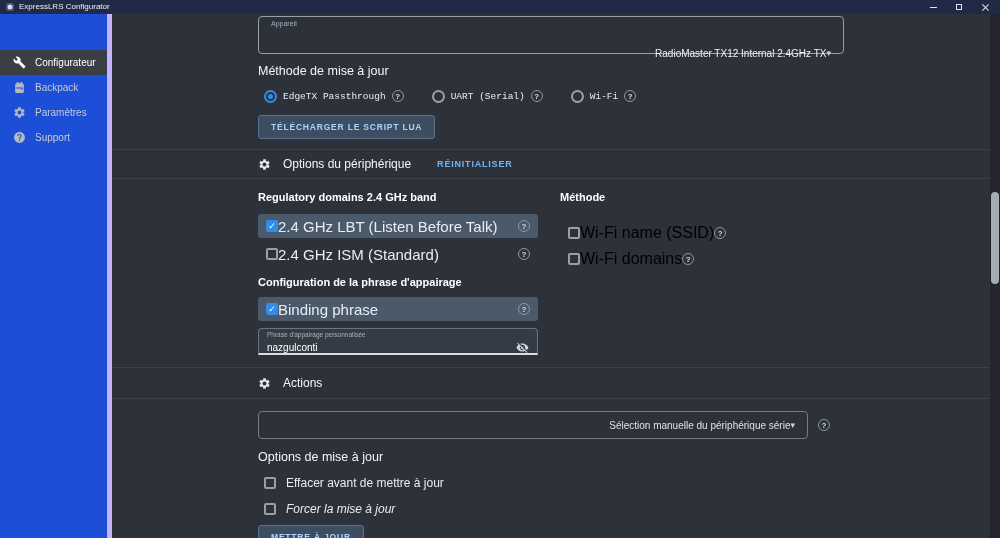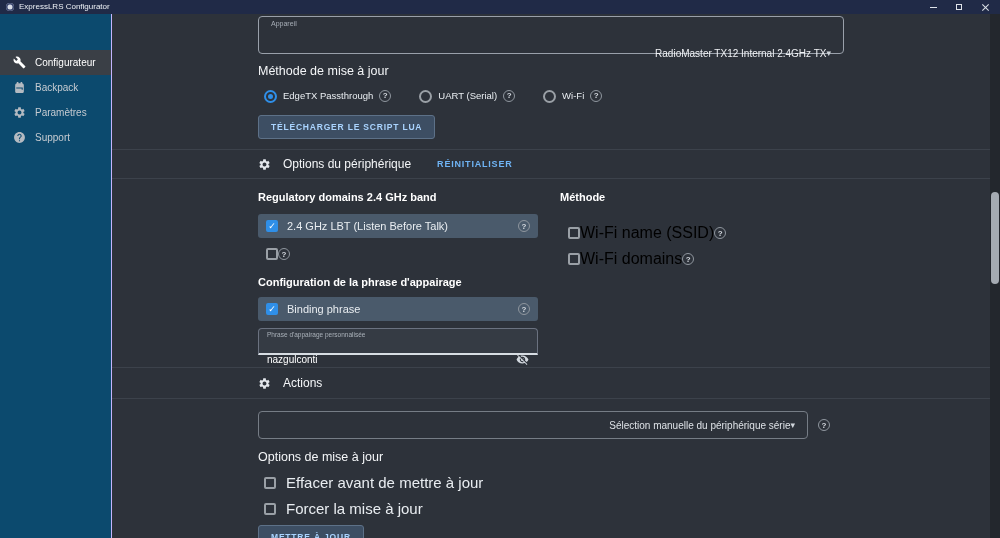--- a/index.html
+++ b/index.html
@@ -14,40 +14,40 @@
   .win-controls{margin-left:auto;display:flex;align-items:center;gap:16px;padding-right:4px;}
   .wc{width:10px;height:10px;position:relative;display:flex;align-items:center;justify-content:center;cursor:pointer;}
   .min-glyph{width:7px;height:1px;background:#dfe3ea;}
   .max-glyph{width:6px;height:6px;border:1px solid #dfe3ea;}
   .x-glyph{width:9px;height:9px;position:relative;}
   .x-glyph::before,.x-glyph::after{content:"";position:absolute;left:0;top:4px;width:9px;height:1px;background:#dfe3ea;}
   .x-glyph::before{transform:rotate(45deg);}
   .x-glyph::after{transform:rotate(-45deg);}
   
   .app-body{display:flex;height:524px;}
-  .sidebar{width:112px;background:#0c4a6e;border-right:1px solid #c4b5fd;padding-top:36px;flex:0 0 auto;}
+  .sidebar{width:112px;background:#1d4ed8;border-right:5px solid #c4b5fd;padding-top:36px;flex:0 0 auto;}
   .sidebar-item{height:25px;display:flex;align-items:center;gap:9px;padding-left:13px;
     font-size:10px;color:#c6cbd1;cursor:pointer;}
   .sidebar-item.selected{background:#3a3f46;color:#ffffff;}
   .sicon{width:13px;height:13px;fill:#b4bac1;flex:0 0 auto;}
   .sidebar-item.selected .sicon{fill:#ffffff;}
   
   .main{flex:1;background:#2d323a;position:relative;overflow:hidden;}
   .indent{margin-left:146px;}
   h3.sec{font-size:12.5px;font-weight:500;color:#f4f6f8;margin-top:10px;}
   
   .device-select{margin:2px 0 0 146px;width:586px;height:38px;border:1px solid #99a0aa;
     border-radius:4px;padding:3px 12px 0;cursor:pointer;}
   .device-label{font-size:7px;color:#a7aeb7;}
   .device-value-row{display:flex;align-items:center;margin-top:21px;text-align:right;}
   .device-value-row .val{flex:1;font-size:10px;color:#f0f2f5;}
   .caret{font-size:9px;color:#cfd4da;line-height:1;}
   
   .radio-row{margin:11px 0 0 152px;display:flex;gap:28px;height:14px;align-items:center;}
-  .radio-opt{display:flex;align-items:flex-start;gap:6px;cursor:pointer;}
+  .radio-opt{display:flex;align-items:center;gap:6px;cursor:pointer;font-family:Liberation Mono, monospace;}
   .radio{width:13px;height:13px;border:2px solid #9aa0a6;border-radius:50%;position:relative;flex:0 0 auto;}
   .radio.selected{border-color:#2f8fe8;}
   .radio.selected::after{content:"";position:absolute;inset:2px;background:#2f8fe8;border-radius:50%;}
   .radio-opt .rlabel{font-size:9.5px;color:#e9edf1;}
   .help{width:12px;height:12px;border:1px solid #8f969e;border-radius:50%;color:#d6dbe1;
     font-size:8px;font-weight:bold;display:flex;align-items:center;justify-content:center;
     flex:0 0 auto;cursor:pointer;}
   
   .btn{display:block;margin:12px 0 0 146px;background:#3d4e63;border:1px solid #5d7188;
     border-radius:3px;color:#aad4ff;font-size:8.5px;font-weight:bold;letter-spacing:0.8px;
@@ -64,45 +64,45 @@
   .reset-link{margin-left:14px;font-size:9px;font-weight:bold;letter-spacing:0.8px;color:#6fb4f5;cursor:pointer;}
   
   .cols{display:flex;padding-left:146px;margin-top:12px;}
   .col-left{width:280px;}
   .col-right{width:280px;margin-left:22px;}
   h4.colh{font-size:11px;font-weight:700;color:#ffffff;}
   .chk-row{display:flex;align-items:center;height:24px;padding:0 8px;border-radius:3px;
     margin-top:11px;cursor:pointer;}
   .chk-row.hl{background:#4a5a6b;}
   .chk-row.slim{height:20px;margin-top:6px;}
-  .chk-row .clabel{flex:1;font-size:11px;color:#e9edf1;margin-left:9px;}
+  .chk-row .clabel{flex:1;font-size:15px;color:#e9edf1;}
   .cb{width:12px;height:12px;border:2px solid #9aa0a6;border-radius:2px;flex:0 0 auto;
     font-size:9px;line-height:9px;text-align:center;color:#fff;}
   .cb.checked{background:#2f8fe8;border-color:#2f8fe8;}
   .net-row{height:16px;margin-top:22px;padding:0 8px;display:flex;align-items:center;cursor:pointer;}
   .net-row.second{margin-top:10px;}
   h4.bindh{margin-top:12px;}
   
   .tf{margin-top:7px;height:27px;background:#353b44;border:1px solid #6b7280;
     border-bottom:2px solid #d7dde3;border-radius:4px 4px 0 0;padding:2px 8px 0;}
   .tf-label{font-size:6.5px;color:#aab1b9;}
-  .tf-row{display:flex;align-items:center;margin-top:15px;}
+  .tf-row{display:flex;align-items:center;margin-top:3px;}
   .tf-row input{flex:1;background:transparent;border:none;outline:none;color:#ffffff;
     font-size:10px;font-family:"Liberation Sans",sans-serif;padding:0;}
   .eye{width:13px;height:13px;fill:#d3d9df;cursor:pointer;flex:0 0 auto;}
   
   .select-row{display:flex;align-items:center;padding-left:146px;margin-top:12px;}
   .select-box{width:550px;height:28px;border:1px solid #767d86;border-radius:4px;
     display:flex;align-items:center;padding:0 12px;cursor:pointer;}
   .select-box .val{flex:1;font-size:10px;color:#dde1e6;text-align:right;}
   .select-row .help{margin-left:10px;}
   
   .opt-row{margin:12px 0 0 152px;display:flex;align-items:center;gap:10px;height:13px;cursor:pointer;}
-  .opt-row.second{margin-top:13px;}
-  .opt-row .olabel{font-size:15px;color:#e9edf1;}
+  .opt-row.second{margin-top:13px;font-style:italic;}
+  .opt-row .olabel{font-size:12px;color:#e9edf1;}
   
   .scrollbar{position:absolute;top:0;right:0;width:10px;height:100%;background:#23272d;}
   .scroll-thumb{position:absolute;left:1px;top:178px;width:8px;height:92px;background:#a5abb2;border-radius:4px;cursor:grab;}
 </style>
 </head>
 <body>
 
 <div class="titlebar">
   <span class="logo"></span>
   <span class="wtitle">ExpressLRS Configurator</span>
@@ -192,20 +192,21 @@
     <div class="cols">
       <div class="col-left">
         <h4 class="colh">Regulatory domains 2.4 GHz band</h4>
         <div class="chk-row hl">
           <span class="cb checked">✓</span>
           <span class="clabel">2.4 GHz LBT (Listen Before Talk)</span>
           <span class="help">?</span>
         </div>
         <div class="chk-row slim">
           <span class="cb"></span>
+          <span class="clabel">2.4 GHz ISM (Standard)</span>
           <span class="help">?</span>
         </div>
 
         <h4 class="colh bindh">Configuration de la phrase d'appairage</h4>
         <div class="chk-row hl" style="margin-top:9px;">
           <span class="cb checked">✓</span>
           <span class="clabel">Binding phrase</span>
           <span class="help">?</span>
         </div>
         <div class="tf">

